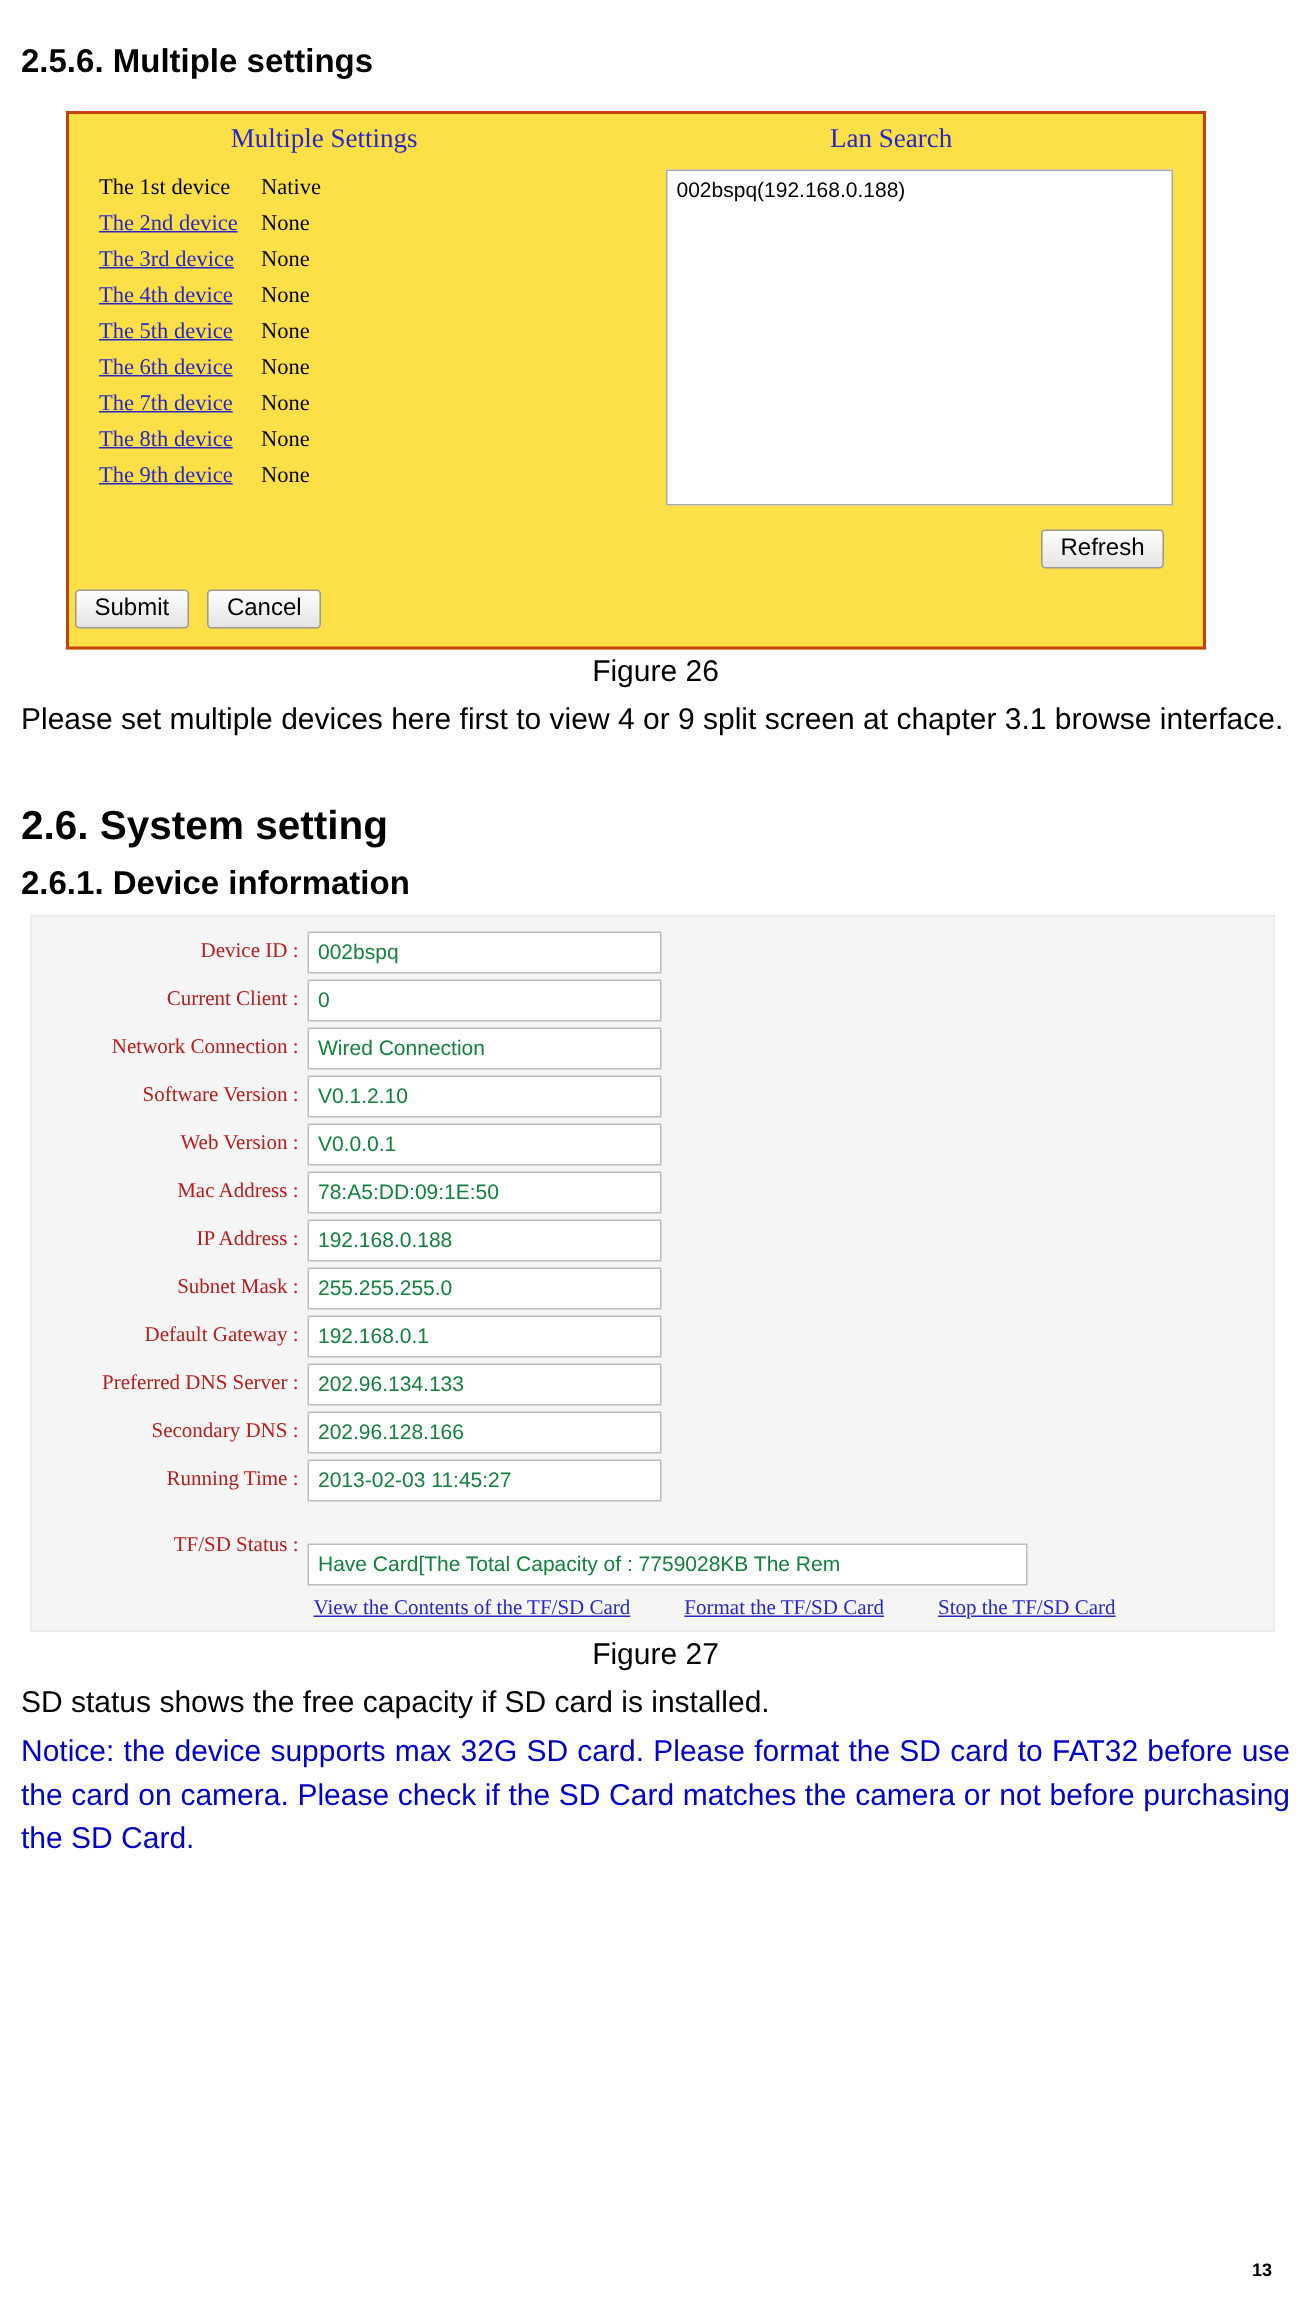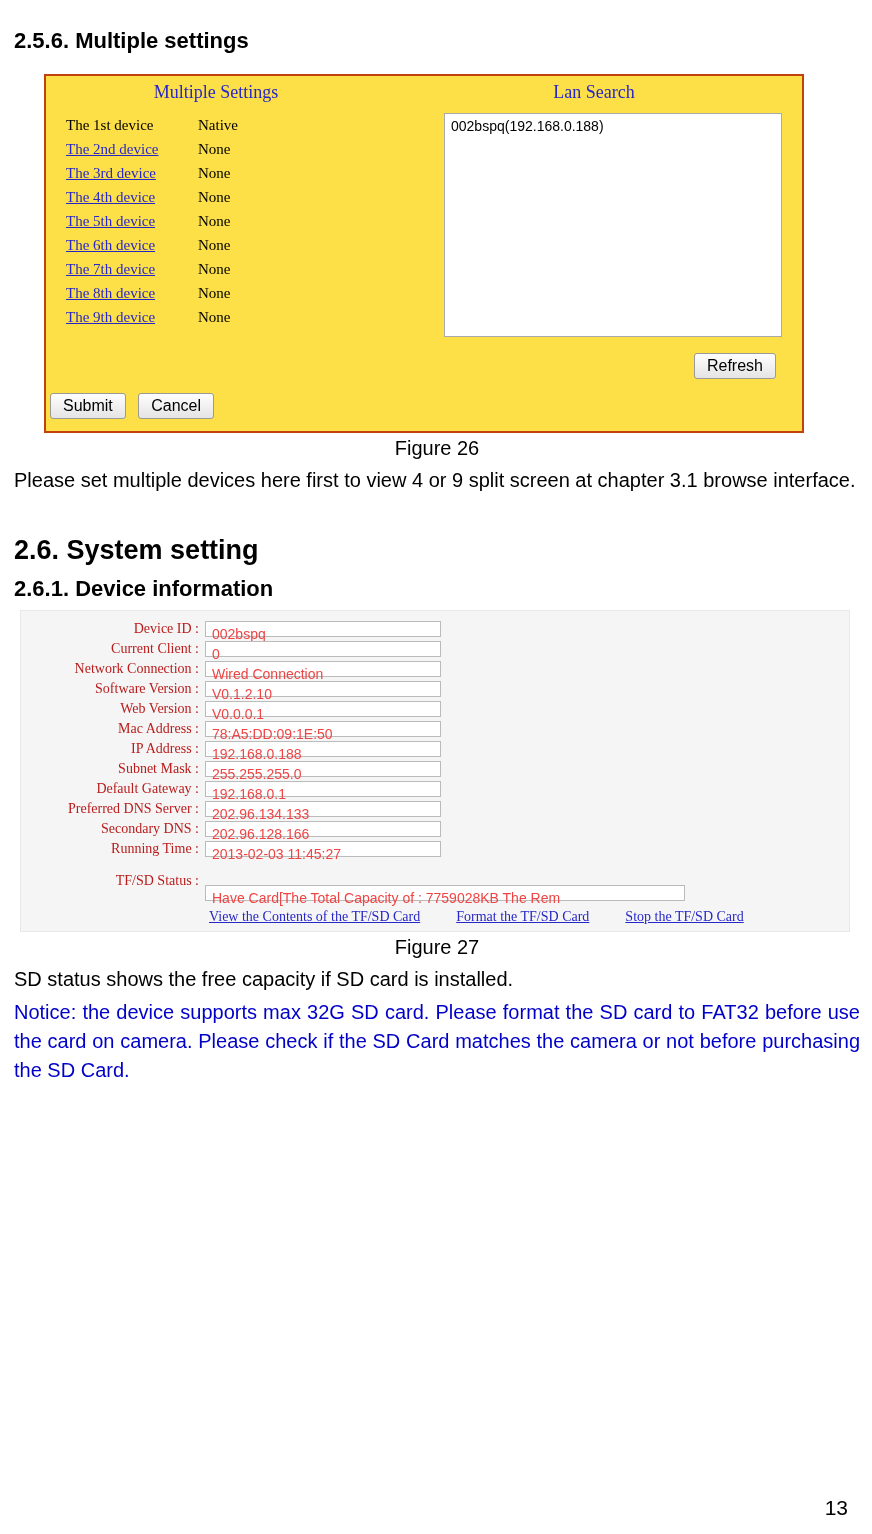--- a/index.html
+++ b/index.html
@@ -43,21 +43,22 @@
     text-align: justify;
     margin: 4px 0;
   }
   .notice {
     color: #0000c8;
   }
   .page-num {
     position: absolute;
     bottom: 14px;
     right: 24px;
-    font-size: 21px;
+    font-size: 12px;
+    font-weight: bold;
   }
 
   
   .panel-ms {
     background: #fde047;
     border: 2px solid #c2410c;
     width: 760px;
     margin: 0 0 0 30px;
     box-sizing: border-box;
     padding-bottom: 10px;
@@ -93,21 +94,20 @@
     color: #000;
   }
   .ms-label.link {
     color: #2727c8;
     text-decoration: underline;
     cursor: pointer;
   }
   .ms-value {
     color: #000;
     padding-left: 8px;
-    margin-left: 24px;
   }
   .ms-right {
     flex: 1;
   }
   .search-box {
     background: #fff;
     border: 1px solid #aaa;
     height: 224px;
     width: 100%;
     box-sizing: border-box;
@@ -156,26 +156,26 @@
     width: 168px;
     text-align: right;
     font-family: "Times New Roman", serif;
     font-size: 14px;
     color: #b91c1c;
     padding-right: 6px;
   }
   .di-input {
     background: #fff;
     border: 1px solid #bbb;
-    height: 16px;
+    height: 28px;
     line-height: 24px;
     padding: 0 6px;
     font-family: Arial, sans-serif;
     font-size: 14px;
-    color: #ef4444;
+    color: #15803d;
     box-sizing: border-box;
   }
   .di-w-mid { width: 236px; }
   .di-w-wide { width: 480px; margin-top: 24px; }
   .di-links {
     display: flex;
     gap: 36px;
     padding: 4px 0 0 178px;
     font-family: "Times New Roman", serif;
     font-size: 14px;

